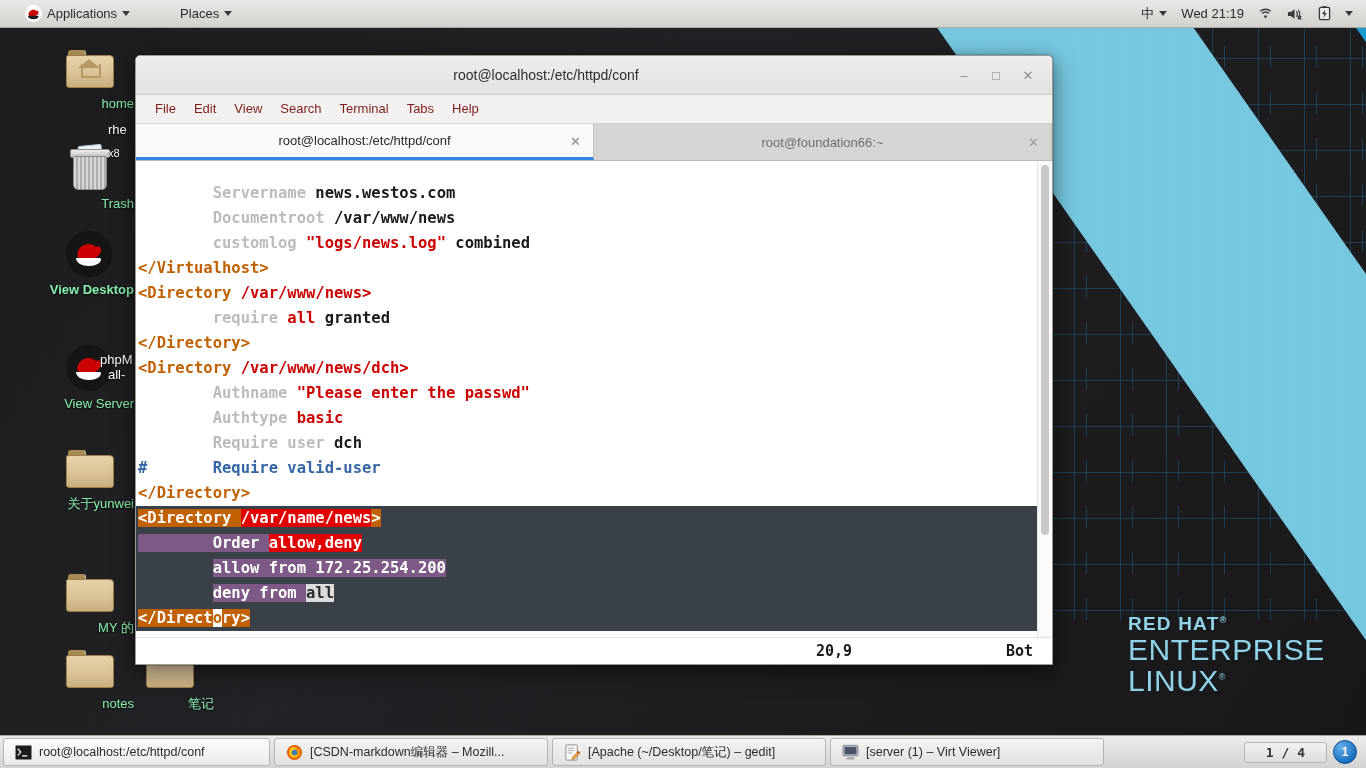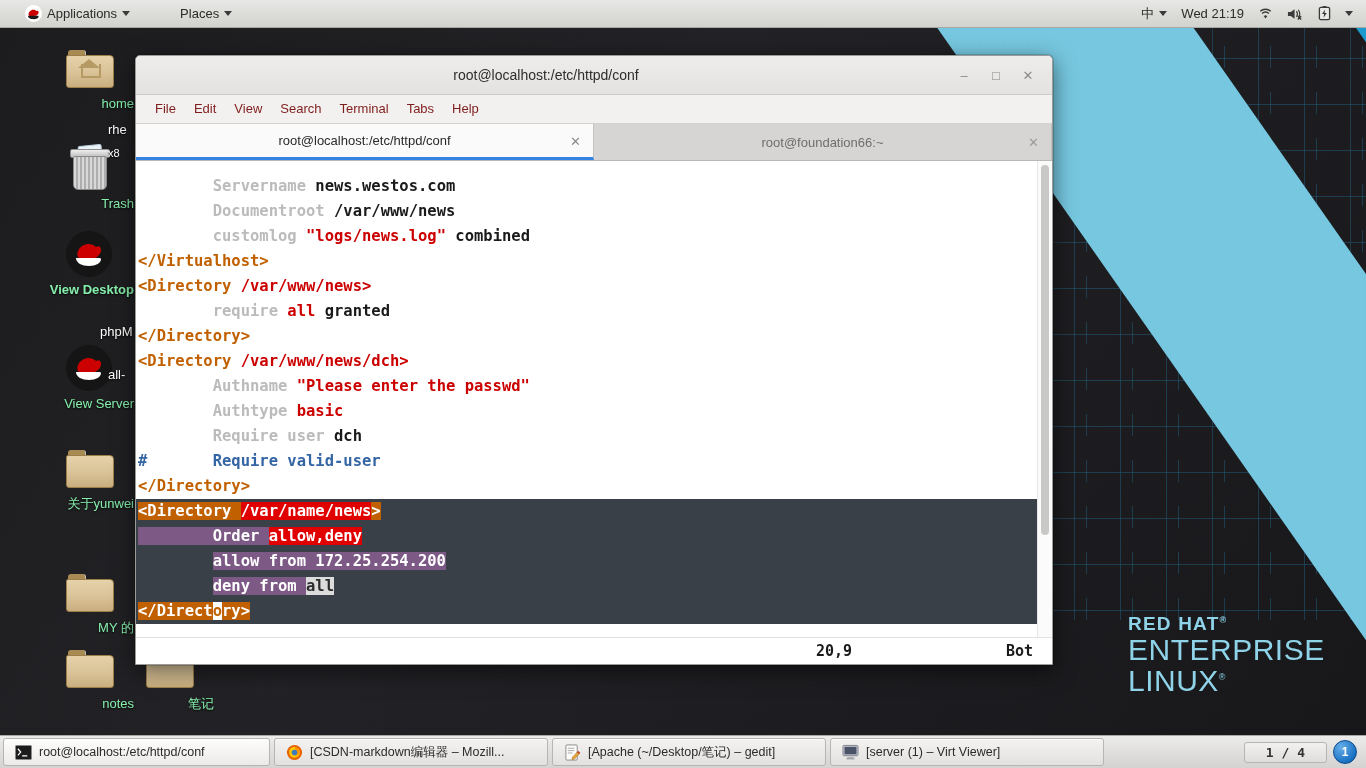--- a/index.html
+++ b/index.html
@@ -276,21 +276,21 @@
   
   #term-body {
     flex: 1;
     background: #ffffff;
     position: relative;
     overflow: hidden;
     font-family: "DejaVu Sans Mono", "Liberation Mono", monospace;
     font-size: 15.5px;
     font-weight: bold;
     line-height: 25px;
-    padding-top: 13px;
+    padding-top: 20px;
   }
   .vline {
     height: 25px;
     white-space: pre;
     padding-left: 2px;
   }
   .sel-block { background: #3a4047; }
   
   .c-tag   { color: #c06000; }      
   .c-path  { color: #cc0000; }      
@@ -500,21 +500,21 @@
       <div class="folder">
           <div class="tab"></div>
           <div class="body"></div>
         </div>
     </div>
     <div class="lbl">笔记</div>
   </div>
 
   <div style="position:absolute;left:108px;top:122px;color:#fff;font-size:13px;text-shadow:0 1px 2px #000;">rhe</div>
   <div style="position:absolute;left:108px;top:147px;color:#fff;font-size:11px;text-shadow:0 1px 2px #000;">x8</div>
-  <div style="position:absolute;left:100px;top:324px;color:#fff;font-size:13px;text-shadow:0 1px 2px #000;">phpM</div>
+  <div style="position:absolute;left:100px;top:352px;color:#fff;font-size:13px;text-shadow:0 1px 2px #000;">phpM</div>
   <div style="position:absolute;left:108px;top:367px;color:#fff;font-size:13px;text-shadow:0 1px 2px #000;">all-</div>
 </div>
 
 <div id="top-panel">
   <div class="panel-item">
     <span class="rh-logo">
       <svg width="15" height="12" viewBox="0 0 34 28">
         <path d="M6 17 C4 13 7 7 12 5 C16 3 21 4 24 7 C27 5 29 7 29 10 C29 13 27 16 23 18 L8 19 Z" fill="#cc0000"></path>
         <path d="M4 18 C4 23 10 26 17 26 C24 26 29 23 29 19 C29 18 28 18 26 18 L6 18 C5 18 4 18 4 18 Z" fill="#1a1a1a"></path>
       </svg>

